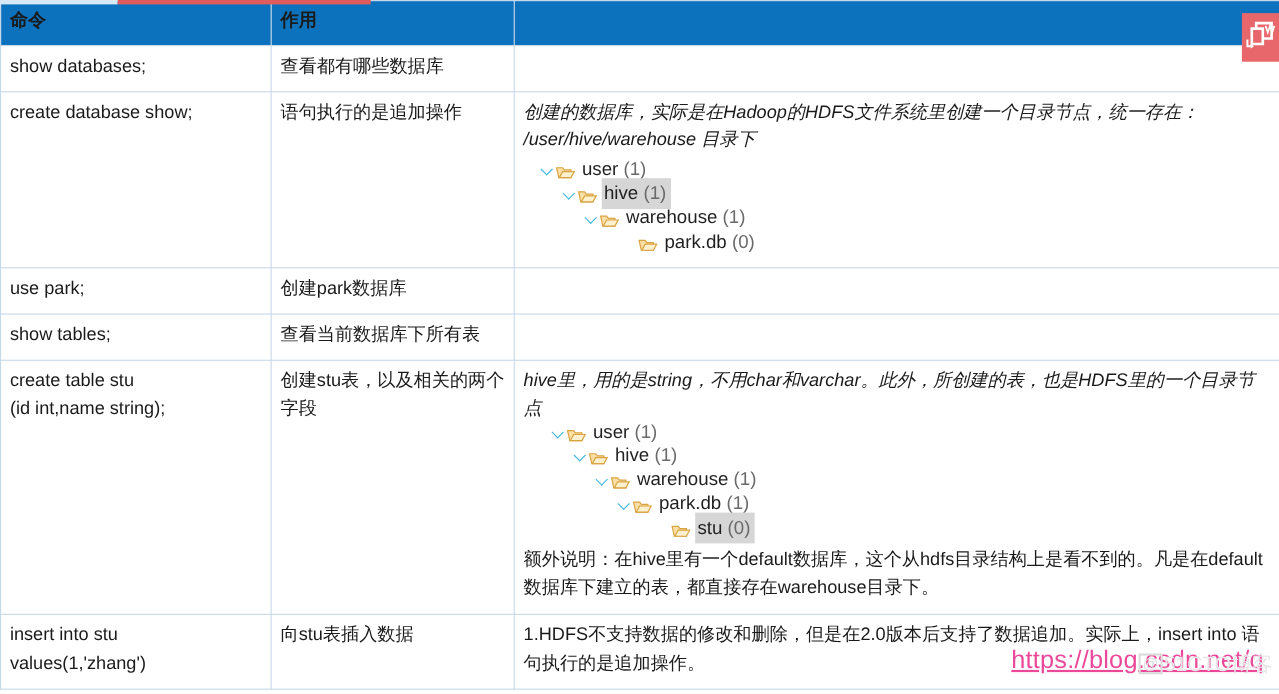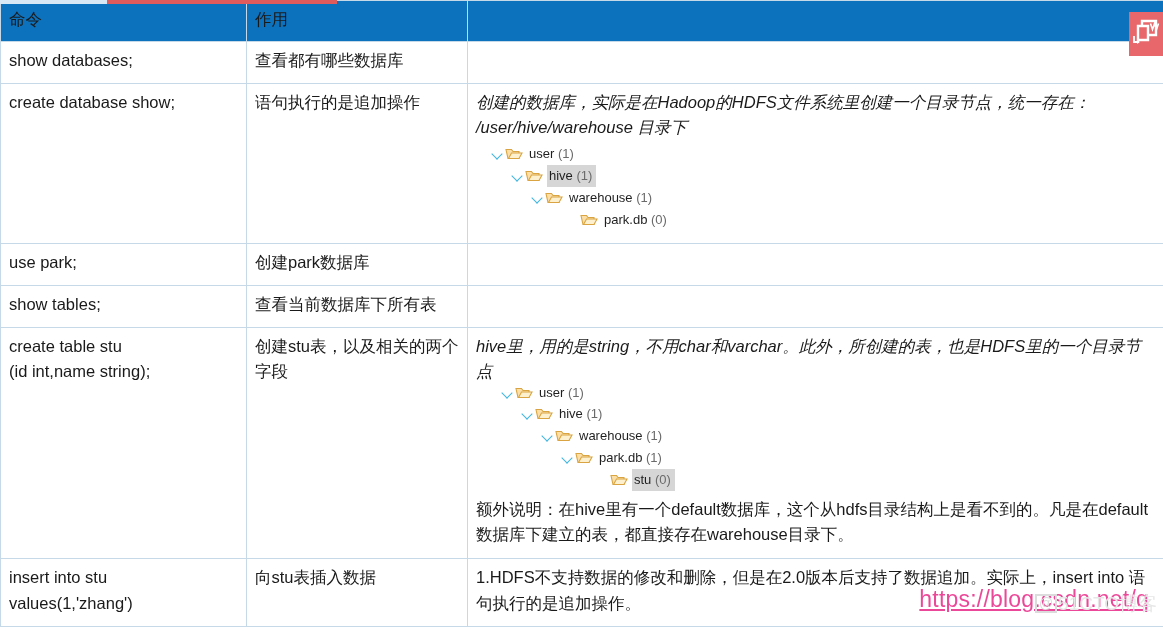--- a/index.html
+++ b/index.html
@@ -59,21 +59,21 @@
     vertical-align: top;
     padding: 6px 8px 8px 8px;
     font-size: 16.5px;
     color: #1a1a1a;
     line-height: 1.55;
   }
   thead th {
     background: #0d72bd;
     color: #ffffff;
     text-align: left;
-    font-weight: normal;
+    font-weight: bold;
     font-size: 17px;
     height: 22px;
     padding: 3px 8px 4px 8px;
     border: 1px solid #0d72bd;
     border-right: 1px solid #ffffff;
   }
   thead th:last-child { border-right: 1px solid #0d72bd; }
 
   col.c1 { width: 246px; }
   col.c2 { width: 221px; }
@@ -83,21 +83,21 @@
   .cell-desc { font-size: 16.5px; line-height: 1.6; }
   .cell-note { font-size: 16.5px; line-height: 1.75; }
 
   .note-para { margin: 0 0 2px 0; }
   .note-para.tight { margin-bottom: 0; font-style: italic; }
 
   
   .tree {
     margin: 2px 0 4px 0;
     font-family: "Liberation Sans", "DejaVu Sans", sans-serif;
-    font-size: 13px;
+    font-size: 17px;
     color: #2a2a2a;
     line-height: 1.55;
   }
   .tree-row {
     display: flex;
     align-items: center;
     height: 22px;
     white-space: nowrap;
   }
   .tree-row .indent { display: inline-block; flex: 0 0 auto; }

